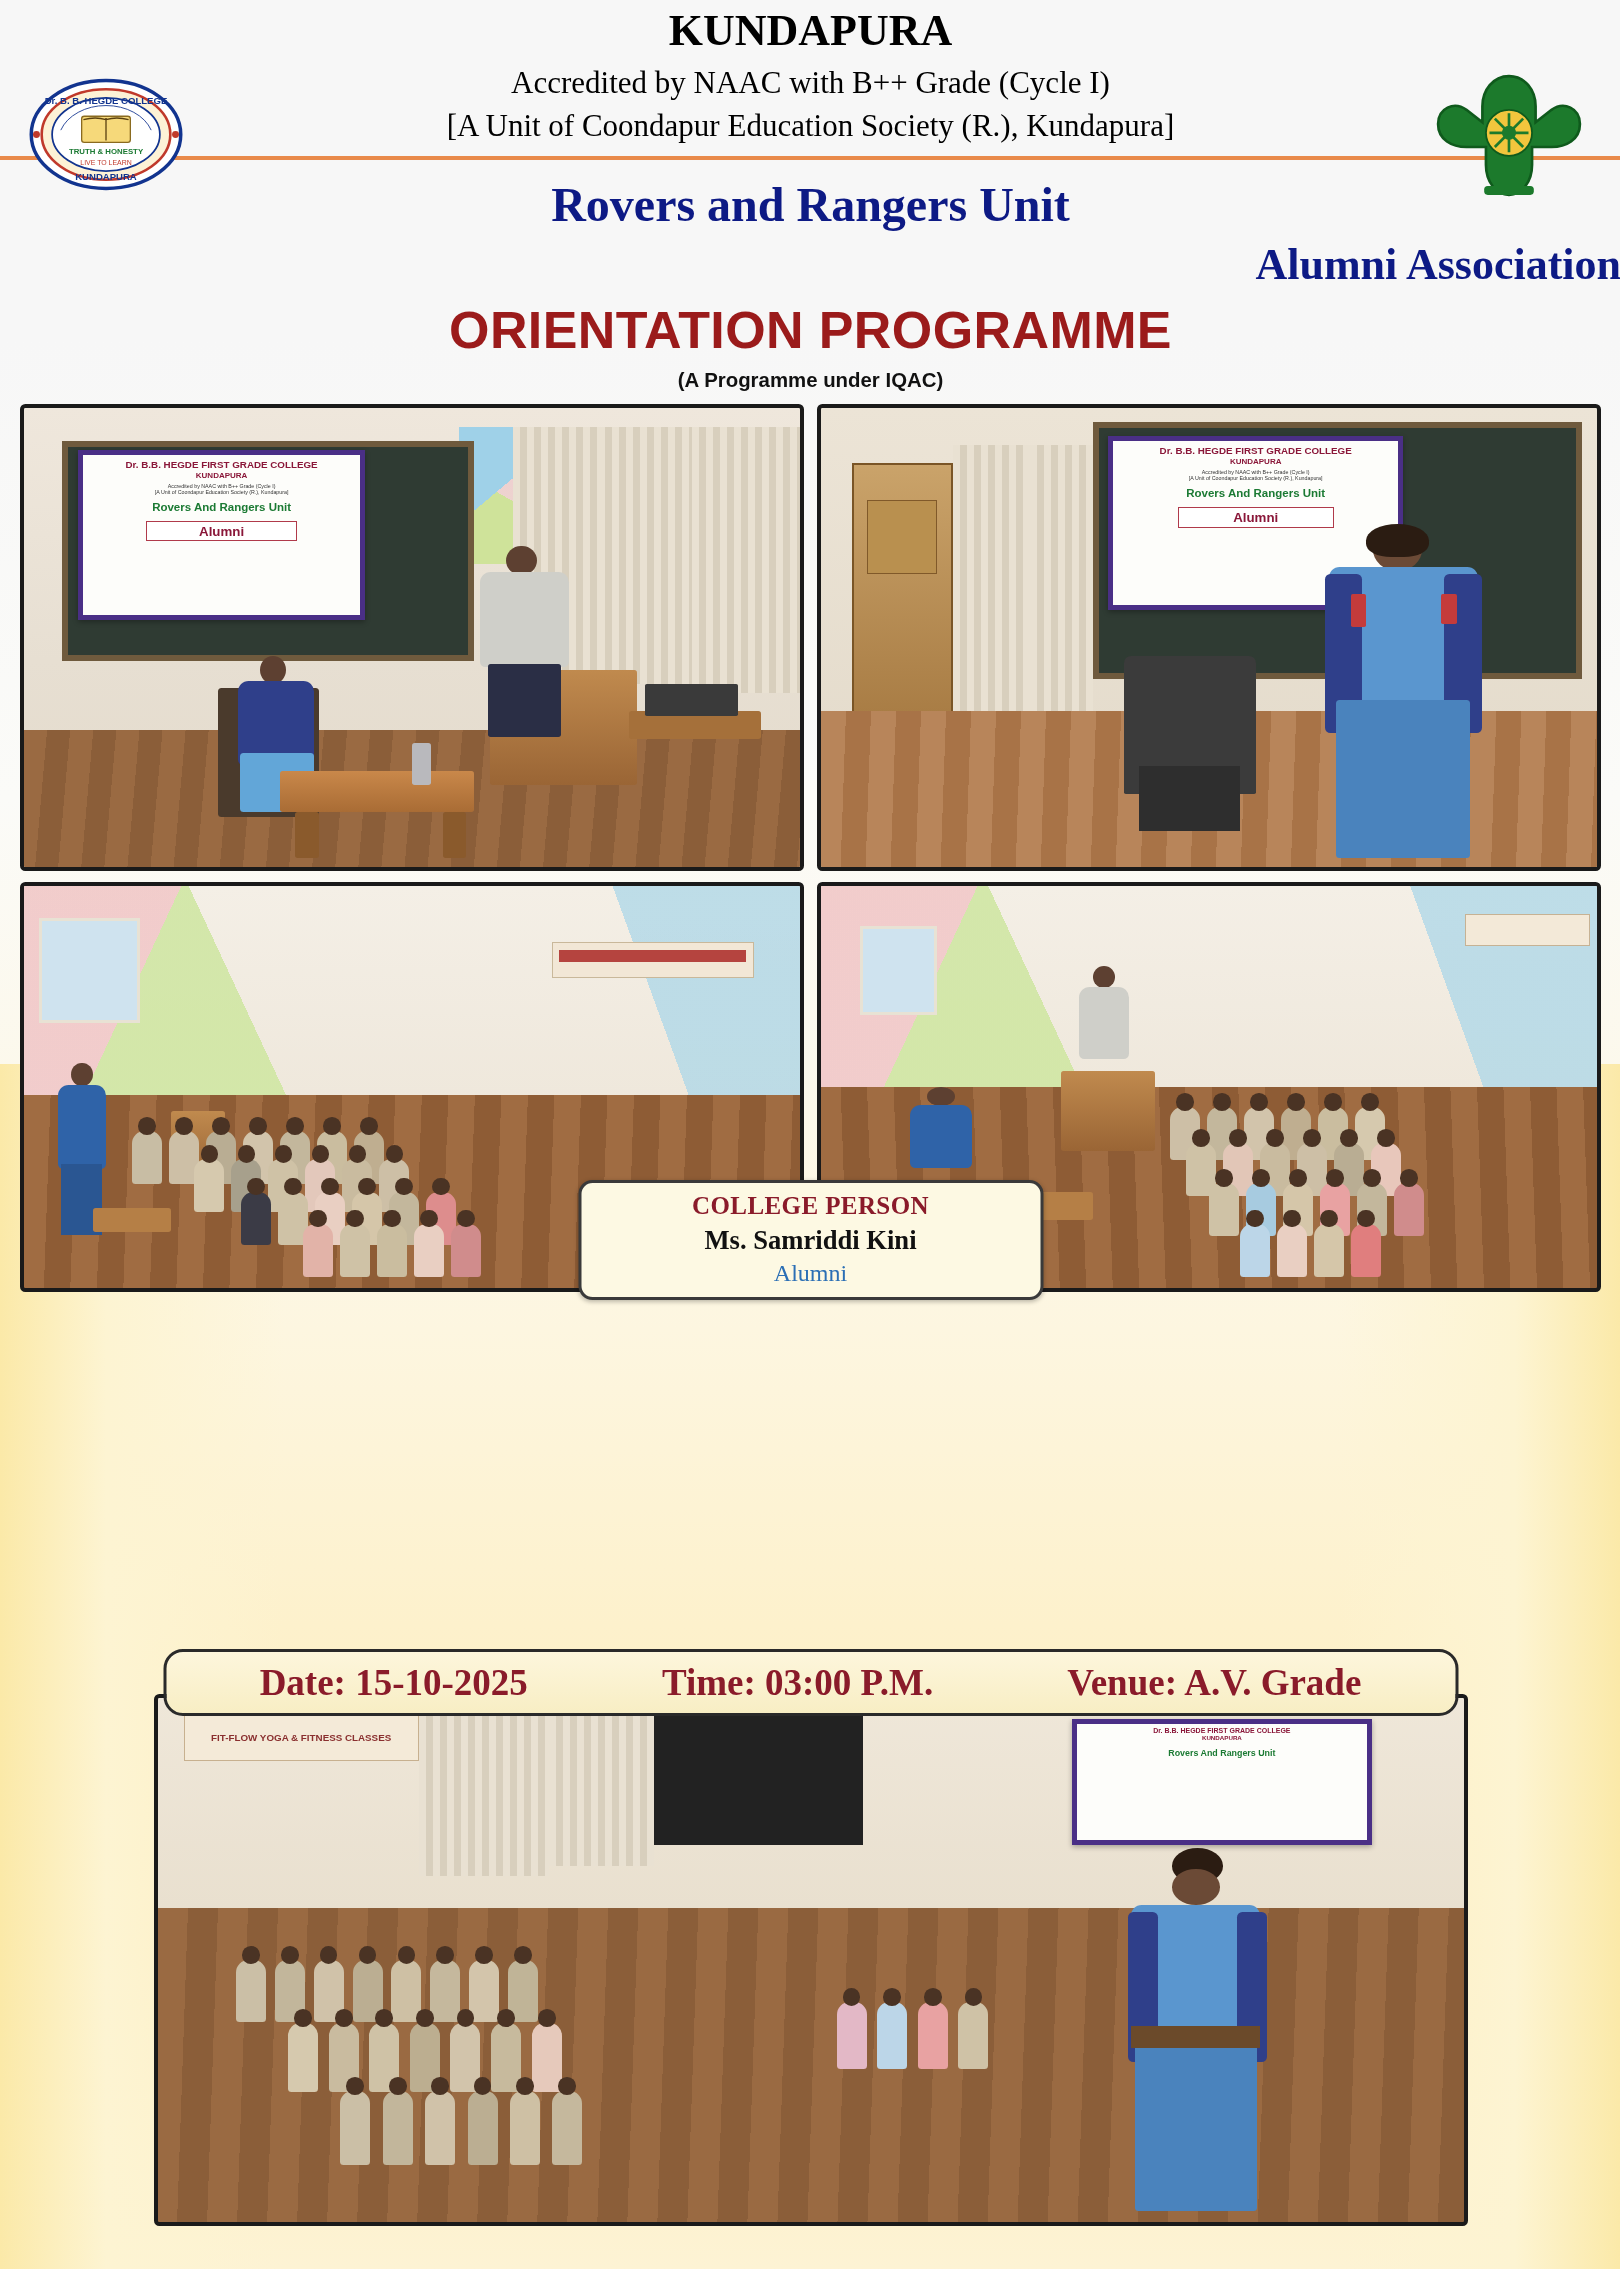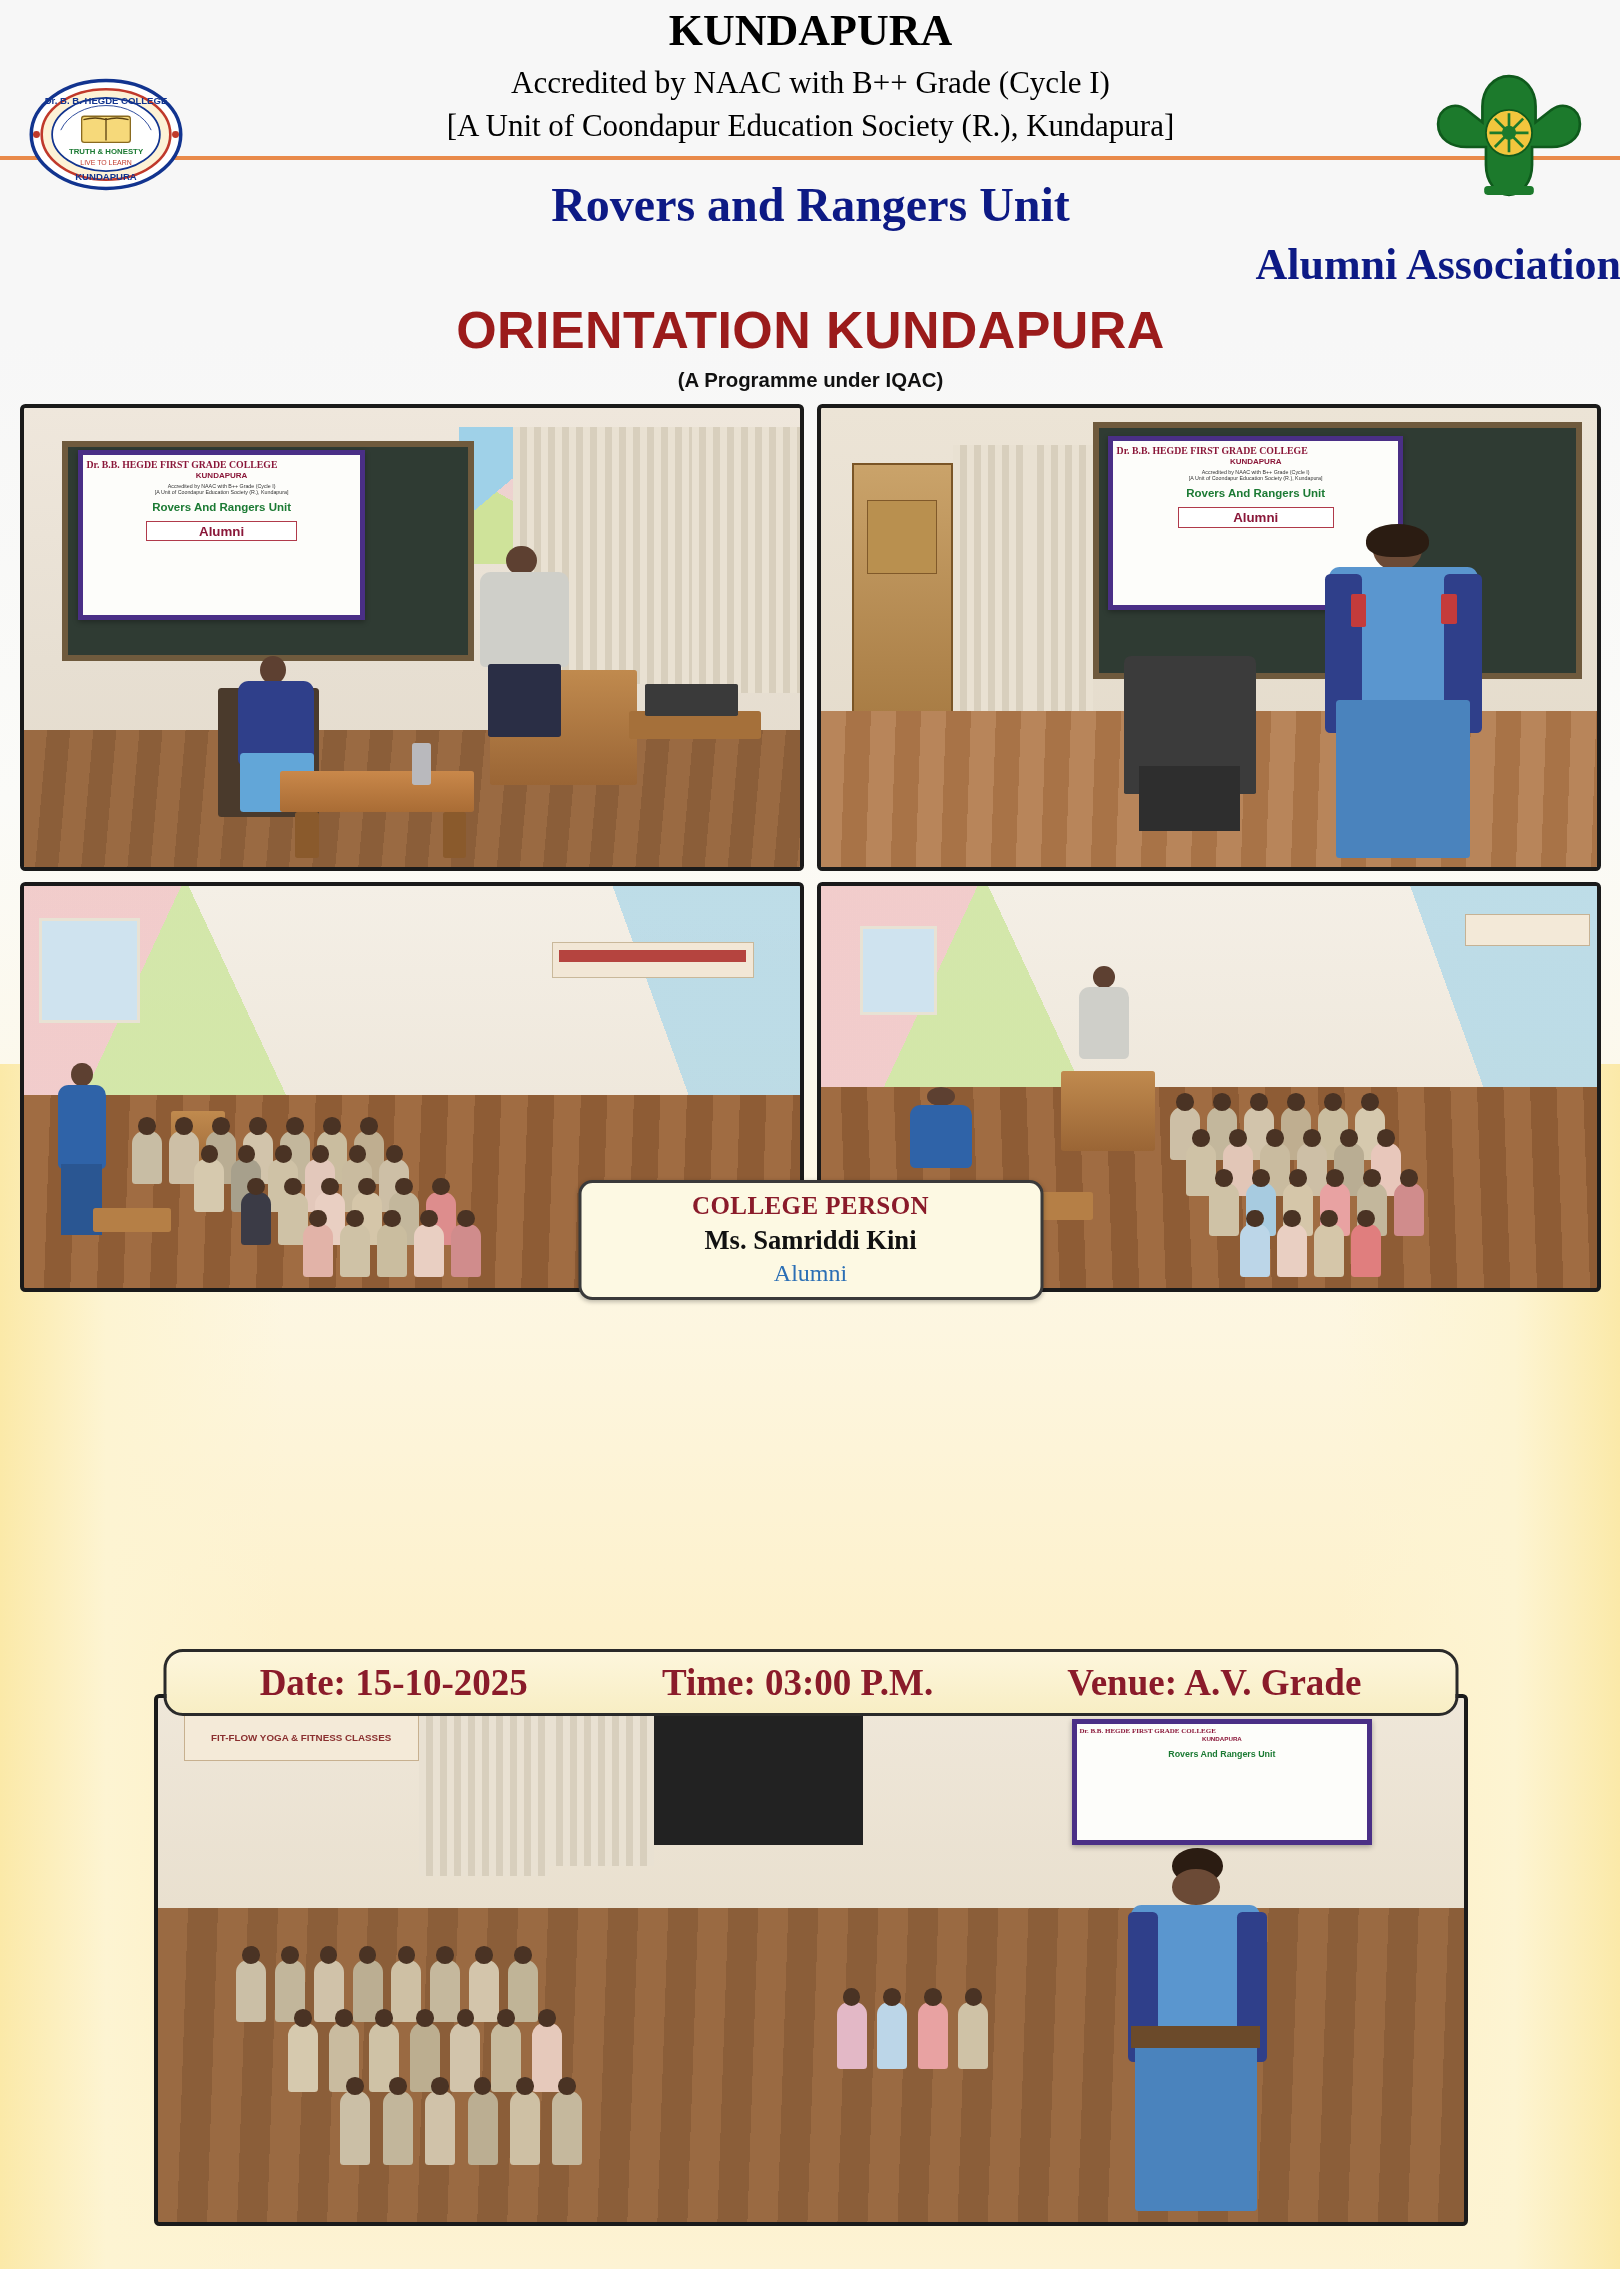--- a/index.html
+++ b/index.html
@@ -207,21 +207,21 @@
     position: absolute; left:0; right:0; bottom:0;
     background: linear-gradient(180deg,#d9cdbb 0%,#cbbda8 100%);
   }
   .banner {
     position: absolute;
     background: #fdfdfa;
     border: 5.3px solid #4a2f86;
     box-shadow: 0 1.8px 5.3px rgba(0,0,0,.3);
     overflow: hidden;
   }
-  .banner .bl1 { font-family:Liberation Serif, serif; font-weight:bold; color:#8a1739; }
+  .banner .bl1 { font-family:Liberation Sans, sans-serif; font-weight:bold; color:#8a1739; text-align:center; }
   .banner .bl2 { font-family:"Liberation Sans",sans-serif; font-weight:bold; color:#8a1739; text-align:center; }
   .banner .bl3 { font-family:"Liberation Sans",sans-serif; color:#333; text-align:center; }
   .banner .bl4 { font-family:"Liberation Sans",sans-serif; font-weight:bold; color:#1b7a33; text-align:center; }
   .banner .bl5 {
     font-family:"Liberation Sans",sans-serif; font-weight:bold; color:#8a1739; text-align:center;
     border:1.8px solid #b03a4a; background:#fff;
   }
   .person { position: absolute; }
   .head { position:absolute; border-radius:50%; background:#5d4031; }
   .torso { position:absolute; border-radius:10.6px 10.6px 5.3px 5.3px; }
@@ -349,21 +349,21 @@
 
     <div class="college-sub">KUNDAPURA</div>
     <div class="accred">Accredited by NAAC with B++ Grade (Cycle I)</div>
     <div class="unit-of">[A Unit of Coondapur Education Society (R.), Kundapura]</div>
     <div class="rule"></div>
   </div>
 
   <div class="titles">
     <div class="t-rovers">Rovers and Rangers Unit</div>
     <div class="t-alumni">Alumni Association</div>
-    <div class="t-main">ORIENTATION KUNDAPURA</div>
+    <div class="t-main">ORIENTATION PROGRAMME</div>
     <div class="t-iqac">(A Programme under IQAC)</div>
   </div>
 
   <div class="collage">
 
     <div class="row">
 
       <div class="photo half">
         <div class="scene">
           <div class="wall-cream"></div>

